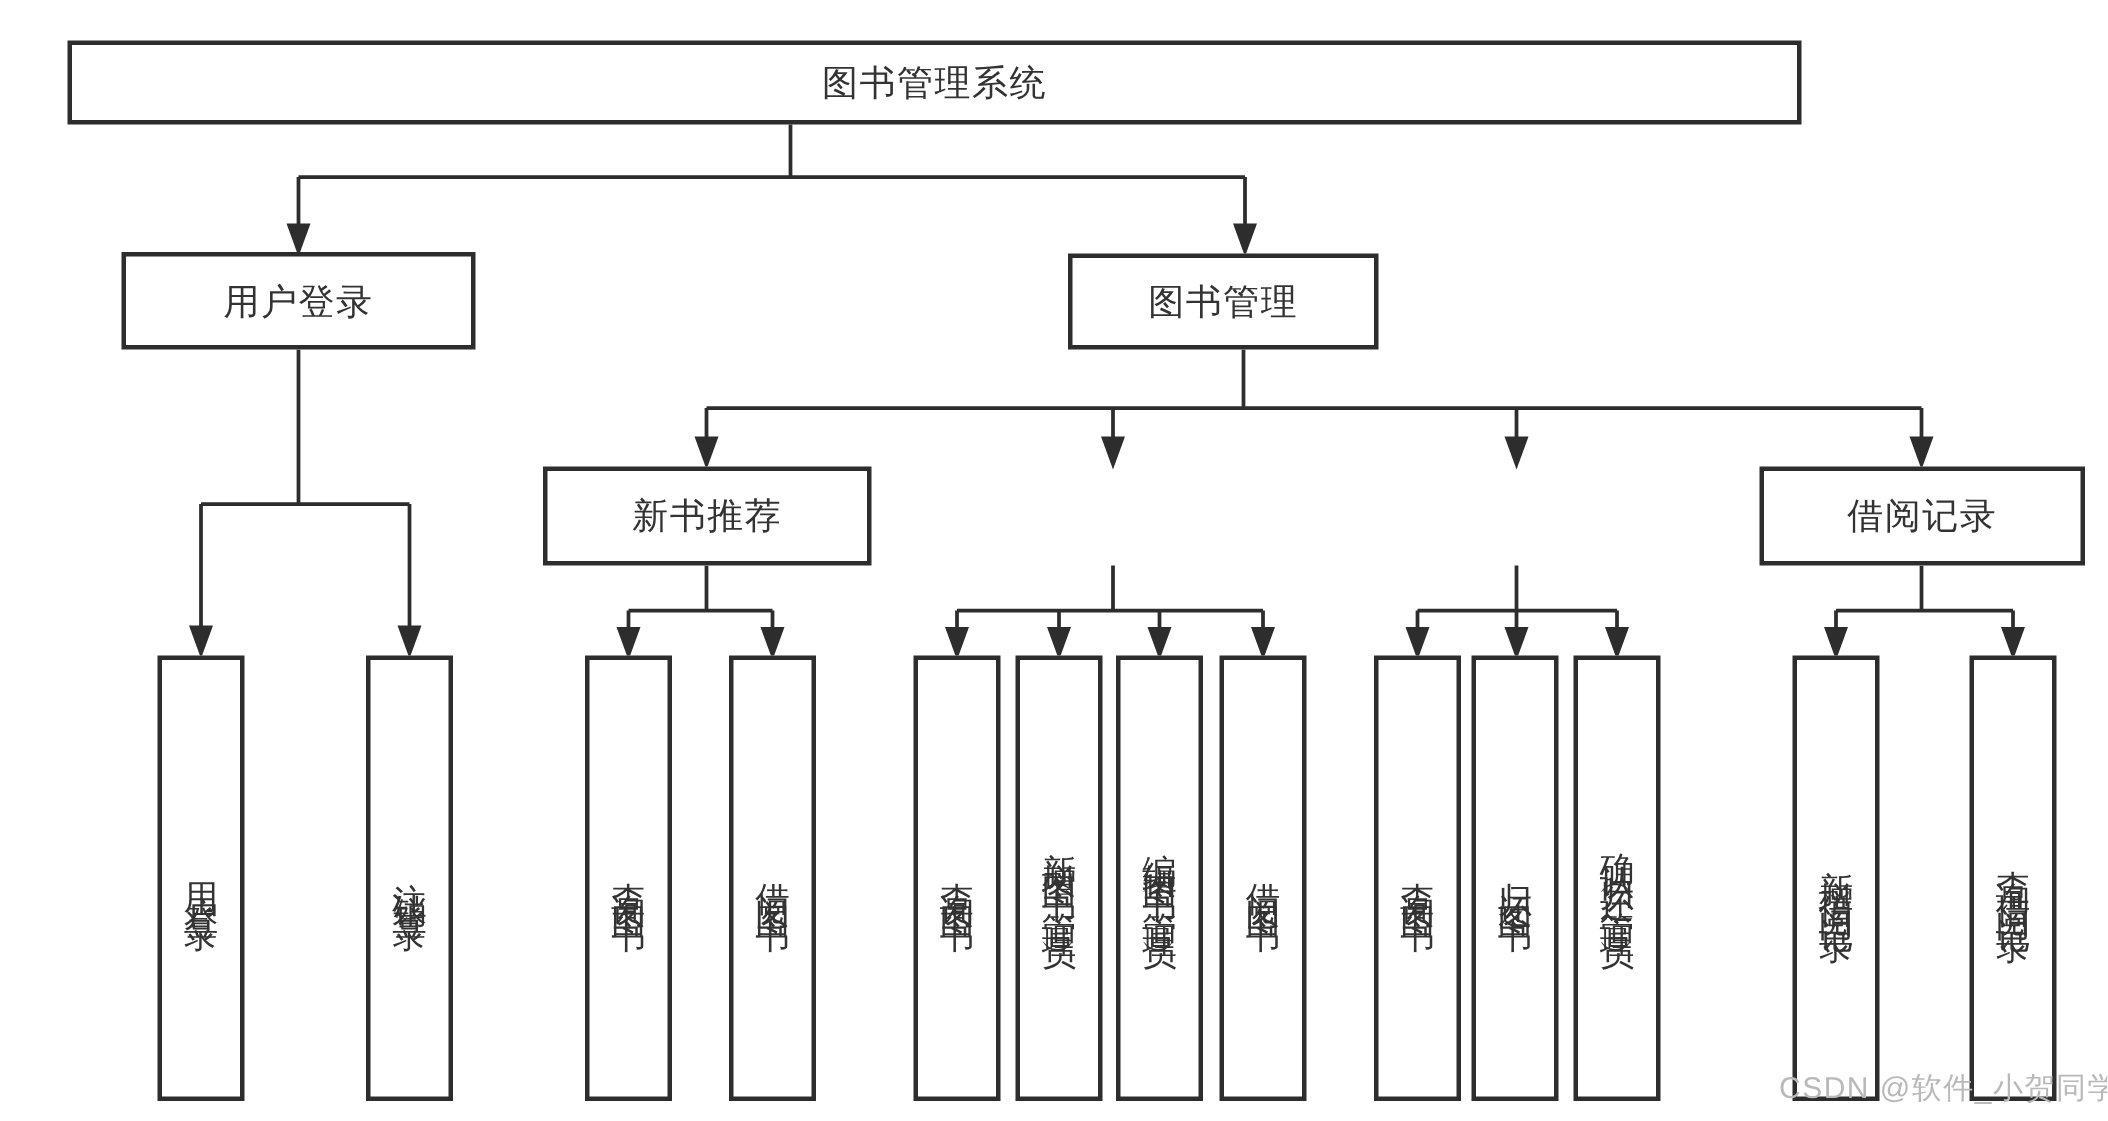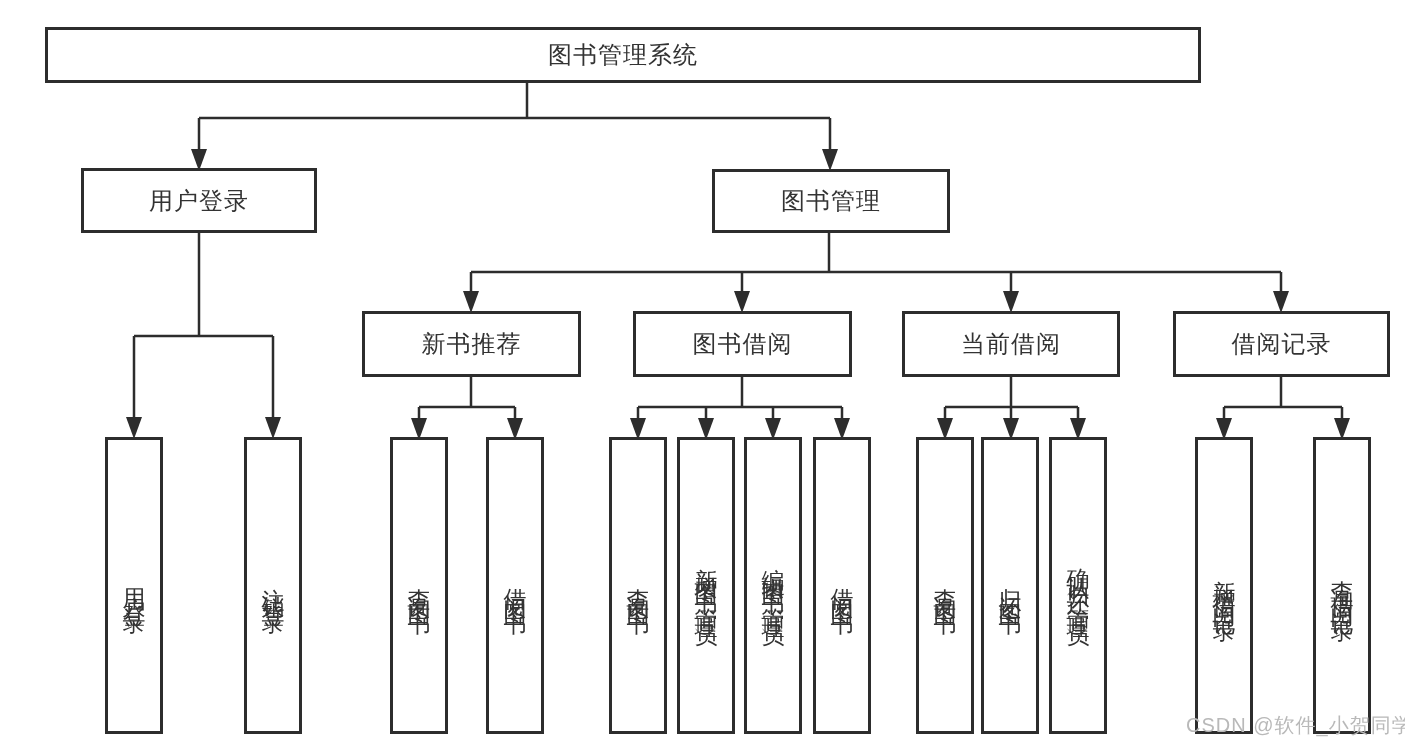--- a/index.html
+++ b/index.html
@@ -116,32 +116,26 @@
     <polygon class="arrow" points="1334,418 1350,418 1342,440"></polygon>
   </svg>
 
   <div class="hbox" style="left:21px; top:27px; width:1156px; height:56px;margin-left:24px;">
     <span>图书管理系统</span>
   </div>
 
   <div class="hbox" style="left:81px; top:168px; width:236px; height:65px;">
     <span>用户登录</span>
   </div>
-  <div class="hbox" style="left:712px; top:169px; width:238px; height:64px;">
+  <div class="hbox" style="left:712px; top:169px; width:207px; height:64px;">
     <span>图书管理</span>
   </div>
 
   <div class="hbox" style="left:362px; top:311px; width:219px; height:66px;font-family:Liberation Mono, monospace;">
     <span>新书推荐</span>
-  </div>
-  <div class="hbox" style="left:633px; top:311px; width:219px; height:66px;">
-    <span>图书借阅</span>
-  </div>
-  <div class="hbox" style="left:902px; top:311px; width:218px; height:66px;">
-    <span>当前借阅</span>
   </div>
   <div class="hbox" style="left:1173px; top:311px; width:217px; height:66px;">
     <span>借阅记录</span>
   </div>
 
   <div class="vbox" style="left:105px;">
     <span class="vtext">用户登录</span>
   </div>
   <div class="vbox" style="left:244px;">
     <span class="vtext">注销登录</span>

